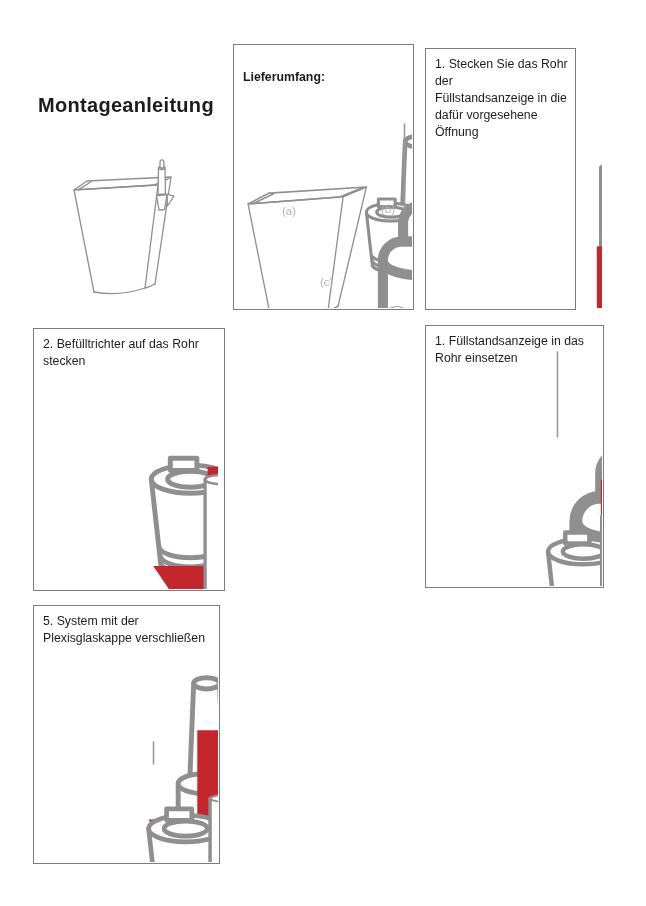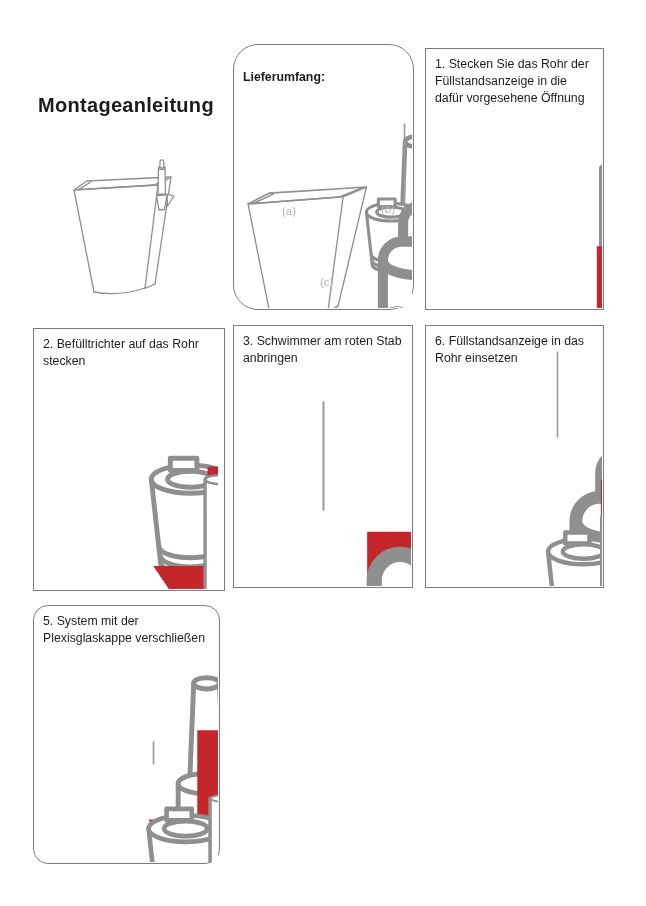--- a/index.html
+++ b/index.html
@@ -35,26 +35,26 @@
   .titleillu { position:absolute; left:66px; top:152px; }
   
   .ln { stroke:var(--line-gray,#8f8f8f); fill:none; stroke-width:1.3; stroke-linecap:round; stroke-linejoin:round; }
   .wf { fill:#fff; }
   .rim { fill:#fff; fill-rule:evenodd; stroke:var(--line-gray,#8f8f8f); stroke-width:1.3; stroke-linejoin:round; }
   .af { fill:var(--arrow-red,#c4262b); stroke:none; }
   .dot { fill:var(--line-gray,#8f8f8f); stroke:none; }
   .rod { stroke:#9a9a9a; stroke-width:2; stroke-linecap:round; }
   .rodthin { stroke:#9a9a9a; stroke-width:1.6; stroke-linecap:round; }
   
-  #p-delivery { left:233px; top:44px;  width:181px; height:266px;border-radius:25px; }
-  #p-step1    { left:425px; top:48px;  width:179px; height:262px; }
+  #p-delivery { left:233px; top:44px;  width:181px; height:266px; }
+  #p-step1    { left:425px; top:48px;  width:151px; height:262px; }
   #p-step2    { left:33px;  top:328px; width:192px; height:263px; }
   #p-step3    { left:233px; top:325px; width:180px; height:263px; }
   #p-step4    { left:425px; top:325px; width:179px; height:263px; }
-  #p-step5    { left:33px;  top:605px; width:187px; height:259px;border-radius:15px; }
+  #p-step5    { left:33px;  top:605px; width:187px; height:259px; }
   #p-step6    { left:233px; top:605px; width:180px; height:259px; }
 </style>
 </head>
 <body>
 
 <svg width="0" height="0" style="position:absolute" aria-hidden="true">
   <defs>
     <symbol id="sym-arrow" viewBox="0 0 20 26">
       <path class="af" d="M6.8 0.8 h6.4 V11.6 h5.9 L10 25 L0.9 11.6 h5.9 Z"></path>
     </symbol>
@@ -172,32 +172,23 @@
     <div class="ptext">2. Befülltrichter auf das Rohr
 stecken</div>
     <svg class="illu" width="184" height="260" viewBox="0 0 184 260">
       <use href="#sym-funnel" transform="translate(104,78) scale(0.95)"></use>
       <use href="#sym-arrow" transform="translate(111,120)"></use>
       <use href="#sym-tube" transform="translate(107,142) scale(0.85,0.63)"></use>
       <use href="#sym-plate" transform="translate(30,182) scale(0.95,0.93)"></use>
     </svg>
   </div>
 
-  <div class="panel" id="p-step3">
-    <div class="ptext">3. Schwimmer am roten Stab
-anbringen</div>
-    <svg class="illu" width="177" height="260" viewBox="0 0 177 260">
-      <line class="rod" x1="89.5" y1="76" x2="89.5" y2="184"></line>
-      <use href="#sym-arrow" transform="translate(79,186) scale(0.9)"></use>
-      <use href="#sym-float" transform="translate(82,212) scale(0.95)"></use>
-    </svg>
-  </div>
 
   <div class="panel" id="p-step4">
-    <div class="ptext">6. Füllstandsanzeige in das
+    <div class="ptext">1. Füllstandsanzeige in das
 Rohr einsetzen</div>
     <svg class="illu" width="176" height="260" viewBox="0 0 176 260">
       <line class="rodthin" x1="131.5" y1="26" x2="131.5" y2="111"></line>
       <use href="#sym-float" transform="translate(127,112) scale(0.8)"></use>
       <use href="#sym-arrow" transform="translate(121,133) scale(0.9)"></use>
       <use href="#sym-funnel" transform="translate(110,155) scale(0.9)"></use>
       <use href="#sym-tube" transform="translate(115,185) scale(0.85,0.4)"></use>
       <use href="#sym-plate" transform="translate(36,202) scale(0.85,0.8)"></use>
     </svg>
   </div>

